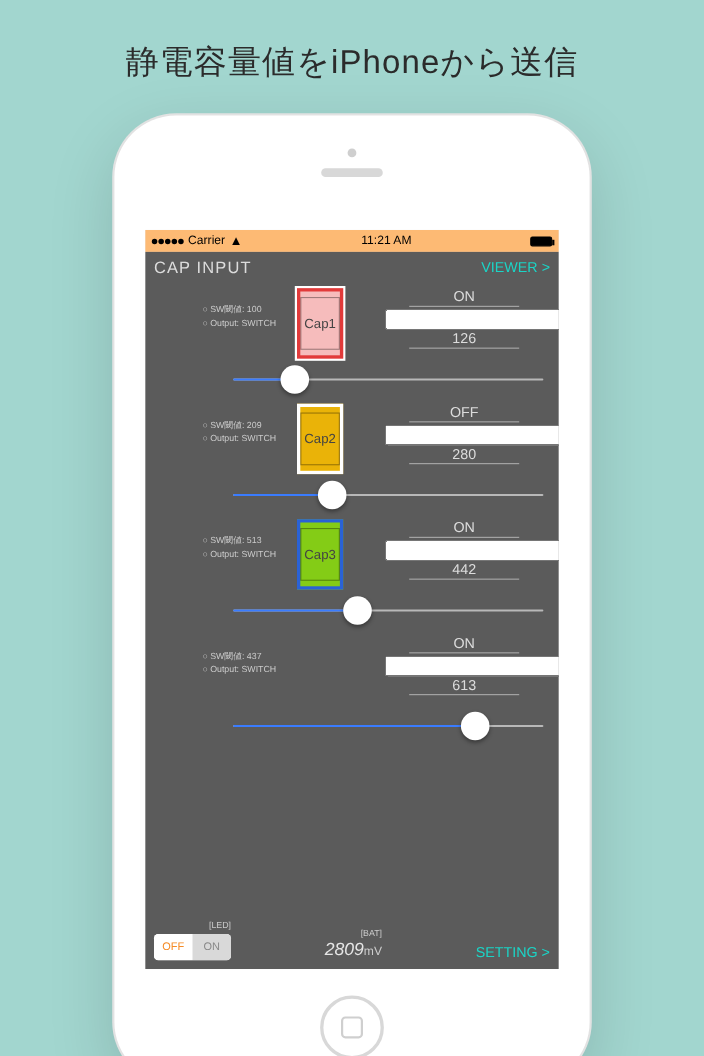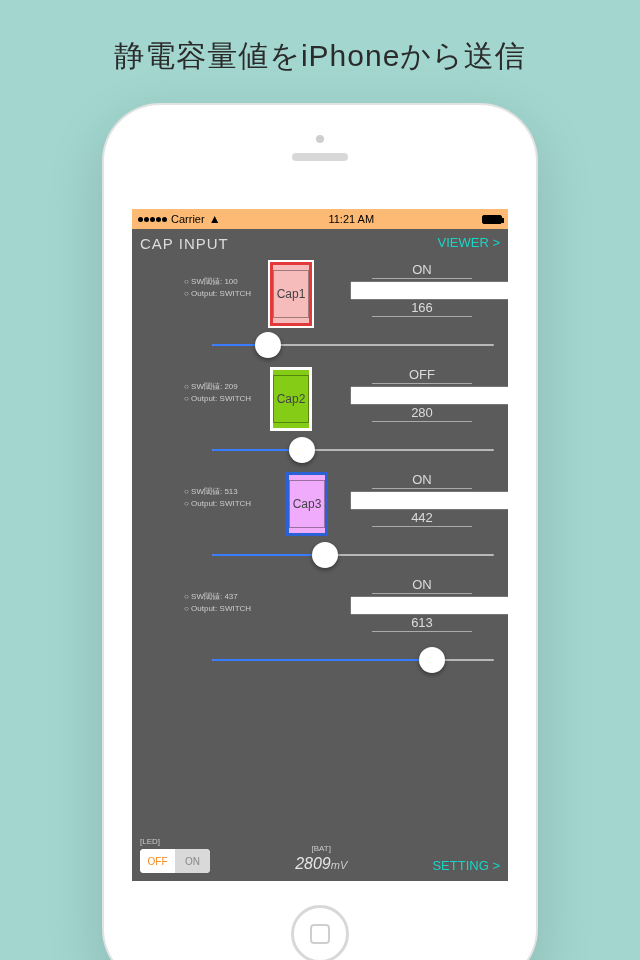--- a/index.html
+++ b/index.html
@@ -79,22 +79,22 @@
   .cap-row{position:relative; height:105px;}
   .left-labels{position:absolute; left:4px; top:20px; font-size:8px; line-height:12px; color:#ccc;margin-left:40px;}
   .left-labels div::before{content:"○ "; font-size:8px;}
   .cap-box{
     position:absolute; left:130px; top:6px;
     width:42px; height:64px;
     display:flex; align-items:center; justify-content:center;
     font-size:12px; color:#444;
   }
   .cap-box.red{ background:#f6bcbc; border:3px solid #e23a3a; box-shadow:0 0 0 2px #fff;}
-  .cap-box.green{ background:#84cc16; border:3px solid #fff;}
-  .cap-box.blue{ background:#f0abfc; border:3px solid #2a62d6;margin-left:16px;}
+  .cap-box.green{ background:#eab308; border:3px solid #fff;}
+  .cap-box.blue{ background:#84cc16; border:3px solid #2a62d6;}
   .cap-box.yellow{ background:#f5eaa0; border:3px solid #fff;}
   .cap-box-inner{display:block;}
   .cap-box.red .cap-box-inner,
   .cap-box.blue .cap-box-inner{
     width:48px;height:48px;border:1px solid rgba(0,0,0,.35);
     display:flex;align-items:center;justify-content:center;
   }
   .cap-box.green .cap-box-inner,
   .cap-box.yellow .cap-box-inner{
     width:48px;height:48px;border:1px solid rgba(0,0,0,.35);
@@ -118,33 +118,33 @@
   .slider .thumb{
     position:absolute; top:50%; transform:translate(-50%,-50%);
     width:26px;height:26px;border-radius:50%;background:#fff;
     box-shadow:0 2px 4px rgba(0,0,0,.4);
   }
   
   .footer{
     position:absolute; left:8px; right:8px; bottom:8px;
     display:flex; align-items:flex-end; justify-content:space-between;
   }
-  .led-group{text-align:left;}
+  .led-group{text-align:right;}
   .led-group .lbl{font-size:8px;color:#ccc;margin-bottom:3px;}
   .seg{
     display:flex; background:#fff; border-radius:4px; overflow:hidden;
     width:70px; height:24px; font-size:10px;
   }
   .seg div{flex:1;display:flex;align-items:center;justify-content:center;}
   .seg .off{background:#fff;color:#f58b25;}
   .seg .on{background:#d9d9d9;color:#888;}
   .bat-group{text-align:center;}
-  .bat-group .lbl{font-size:8px;color:#ccc;margin-bottom:2px;}
+  .bat-group .lbl{font-size:8px;color:#ccc;margin-bottom:2px;text-align:right;}
   .bat-group .val{font-size:16px;color:#e5e5e5; font-style:italic;}
-  .bat-group .unit{font-size:11px; font-style:italic; color:#ccc; margin-left:0;}
+  .bat-group .unit{font-size:11px; color:#ccc; margin-left:0;}
   .setting{color:#1bd4c6;font-size:13px;}
 </style>
 </head>
 <body>
 
 <div class="headline">静電容量値をiPhoneから送信</div>
 
 <div class="phone">
   <div class="camera"></div>
   <div class="speaker"></div>
@@ -181,21 +181,21 @@
       <div><span>SW閾値:</span> <span>100</span></div>
       <div><span>Output:</span> <span>SWITCH</span></div>
     </div>
     <div class="cap-box red">
       <div class="cap-box-inner">Cap1</div>
     </div>
     <div class="right-stack">
       <div class="lbl"><switch></switch></div>
       <div class="val">ON</div>
       <div class="lbl"><input style=""></div>
-      <div class="val">166</div>
+      <div class="val">126</div>
     </div>
     <div class="slider">
       <div class="track"></div>
       <div class="fill" style="width:20%"></div>
       <div class="thumb" style="left:20%"></div>
     </div>
   </div>
           <div class="cap-row">
     <div class="left-labels">
       <div><span>SW閾値:</span> <span>209</span></div>

